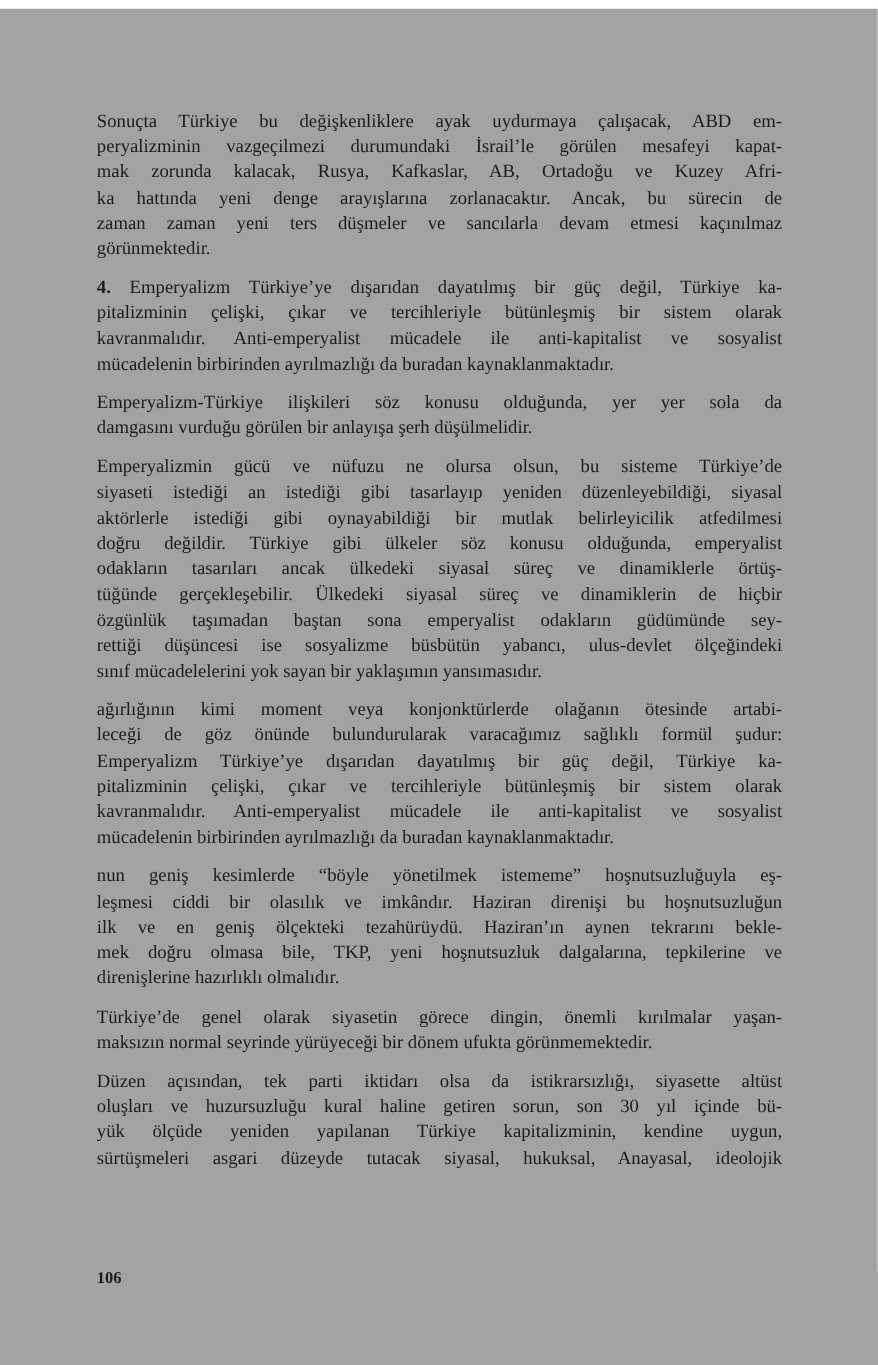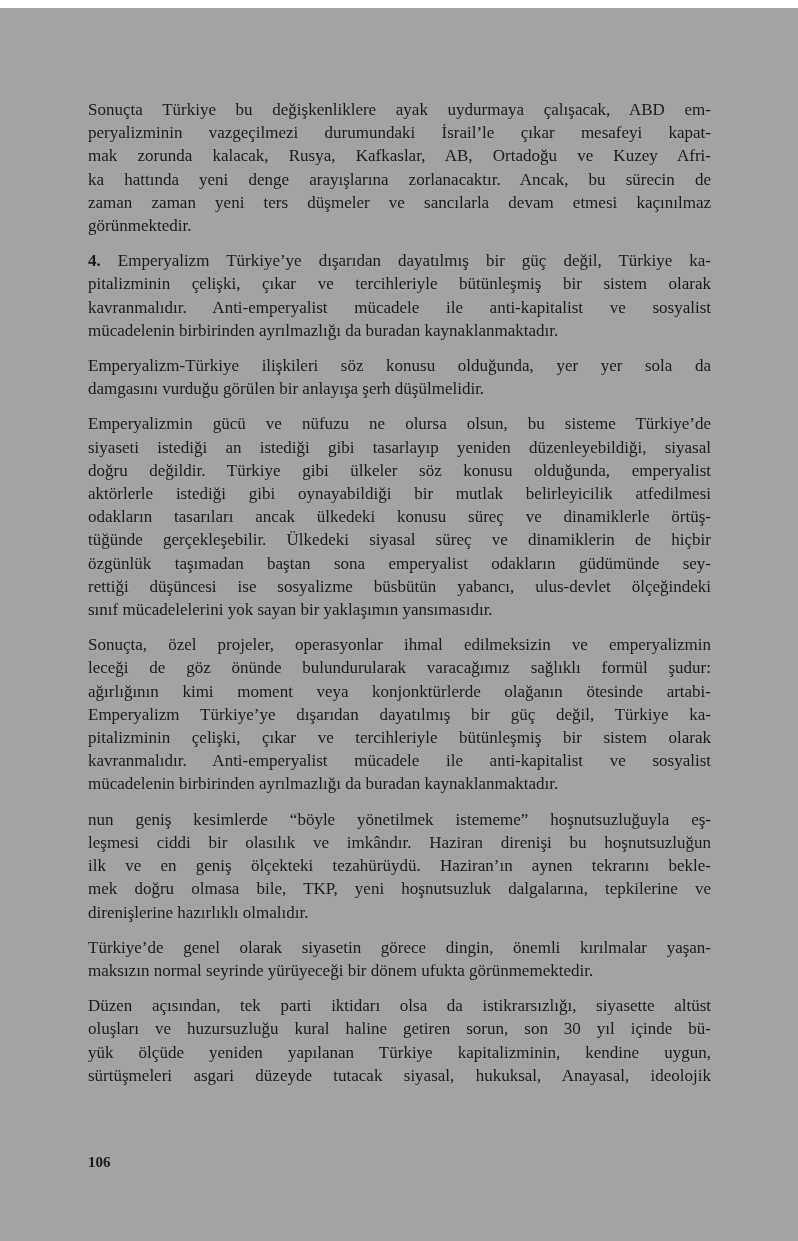--- a/index.html
+++ b/index.html
@@ -54,51 +54,50 @@
     color: #1b1b1b;
   }
 </style>
 </head>
 <body>
 
 <div class="page">
   <div class="page-text">
       <div class="paragraph">
         <div class="line">Sonuçta Türkiye bu değişkenliklere ayak uydurmaya çalışacak, ABD em-</div>
-        <div class="line">peryalizminin vazgeçilmezi durumundaki İsrail’le çıkar mesafeyi kapat-</div>
+        <div class="line">peryalizminin vazgeçilmezi durumundaki İsrail’le görülen mesafeyi kapat-</div>
         <div class="line">mak zorunda kalacak, Rusya, Kafkaslar, AB, Ortadoğu ve Kuzey Afri-</div>
         <div class="line">ka hattında yeni denge arayışlarına zorlanacaktır. Ancak, bu sürecin de</div>
         <div class="line">zaman zaman yeni ters düşmeler ve sancılarla devam etmesi kaçınılmaz</div>
         <div class="line last">görünmektedir.</div>
       </div>
       <div class="paragraph">
         <div class="line"><strong>4.</strong> <span>Emperyalizm Türkiye’ye dışarıdan dayatılmış bir güç değil, Türkiye ka-</span></div>
         <div class="line">pitalizminin çelişki, çıkar ve tercihleriyle bütünleşmiş bir sistem olarak</div>
         <div class="line">kavranmalıdır. Anti-emperyalist mücadele ile anti-kapitalist ve sosyalist</div>
         <div class="line last">mücadelenin birbirinden ayrılmazlığı da buradan kaynaklanmaktadır.</div>
       </div>
       <div class="paragraph">
         <div class="line">Emperyalizm-Türkiye ilişkileri söz konusu olduğunda, yer yer sola da</div>
         <div class="line last">damgasını vurduğu görülen bir anlayışa şerh düşülmelidir.</div>
       </div>
       <div class="paragraph">
         <div class="line">Emperyalizmin gücü ve nüfuzu ne olursa olsun, bu sisteme Türkiye’de</div>
         <div class="line">siyaseti istediği an istediği gibi tasarlayıp yeniden düzenleyebildiği, siyasal</div>
+        <div class="line">aktörlerle istediği gibi oynayabildiği bir mutlak belirleyicilik atfedilmesi</div>
         <div class="line">doğru değildir. Türkiye gibi ülkeler söz konusu olduğunda, emperyalist</div>
-        <div class="line">aktörlerle istediği gibi oynayabildiği bir mutlak belirleyicilik atfedilmesi</div>
-        <div class="line">odakların tasarıları ancak ülkedeki konusu süreç ve dinamiklerle örtüş-</div>
+        <div class="line">odakların tasarıları ancak ülkedeki siyasal süreç ve dinamiklerle örtüş-</div>
         <div class="line">tüğünde gerçekleşebilir. Ülkedeki siyasal süreç ve dinamiklerin de hiçbir</div>
         <div class="line">özgünlük taşımadan baştan sona emperyalist odakların güdümünde sey-</div>
         <div class="line">rettiği düşüncesi ise sosyalizme büsbütün yabancı, ulus-devlet ölçeğindeki</div>
         <div class="line last">sınıf mücadelelerini yok sayan bir yaklaşımın yansımasıdır.</div>
       </div>
       <div class="paragraph">
-        <div class="line">Sonuçta, özel projeler, operasyonlar ihmal edilmeksizin ve emperyalizmin</div>
+        <div class="line">ağırlığının kimi moment veya konjonktürlerde olağanın ötesinde artabi-</div>
         <div class="line">leceği de göz önünde bulundurularak varacağımız sağlıklı formül şudur:</div>
-        <div class="line">ağırlığının kimi moment veya konjonktürlerde olağanın ötesinde artabi-</div>
         <div class="line">Emperyalizm Türkiye’ye dışarıdan dayatılmış bir güç değil, Türkiye ka-</div>
         <div class="line">pitalizminin çelişki, çıkar ve tercihleriyle bütünleşmiş bir sistem olarak</div>
         <div class="line">kavranmalıdır. Anti-emperyalist mücadele ile anti-kapitalist ve sosyalist</div>
         <div class="line last">mücadelenin birbirinden ayrılmazlığı da buradan kaynaklanmaktadır.</div>
       </div>
       <div class="paragraph">
         <div class="line">nun geniş kesimlerde “böyle yönetilmek istememe” hoşnutsuzluğuyla eş-</div>
         <div class="line">leşmesi ciddi bir olasılık ve imkândır. Haziran direnişi bu hoşnutsuzluğun</div>
         <div class="line">ilk ve en geniş ölçekteki tezahürüydü. Haziran’ın aynen tekrarını bekle-</div>
         <div class="line">mek doğru olmasa bile, TKP, yeni hoşnutsuzluk dalgalarına, tepkilerine ve</div>

